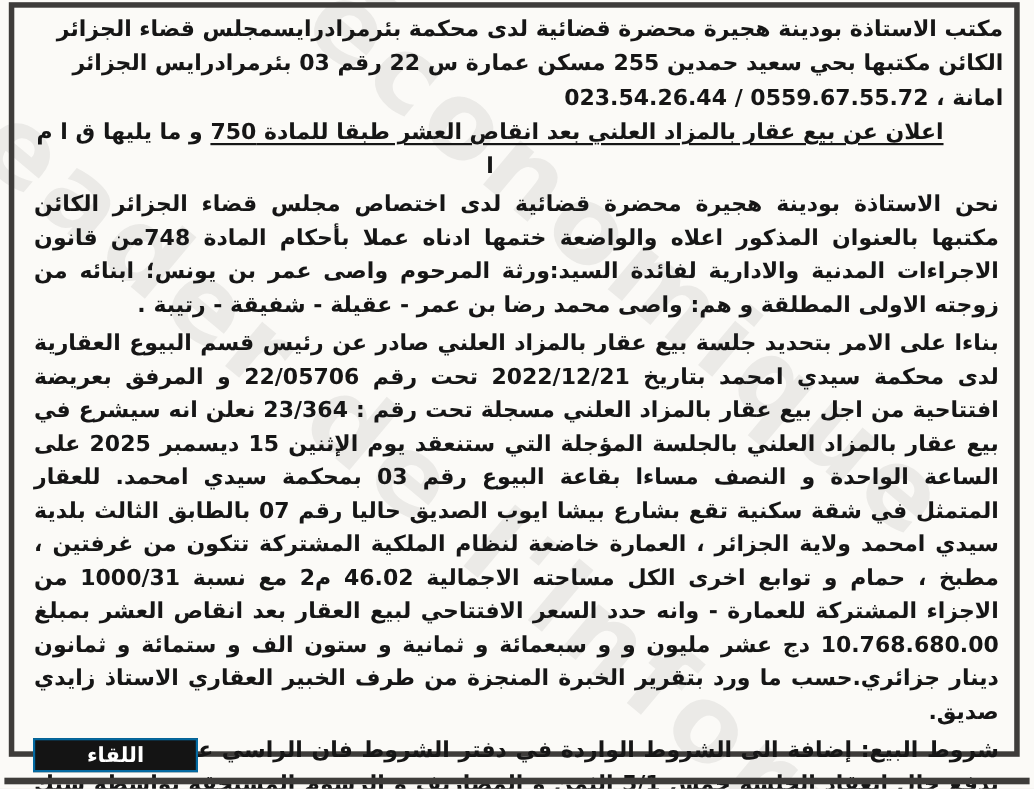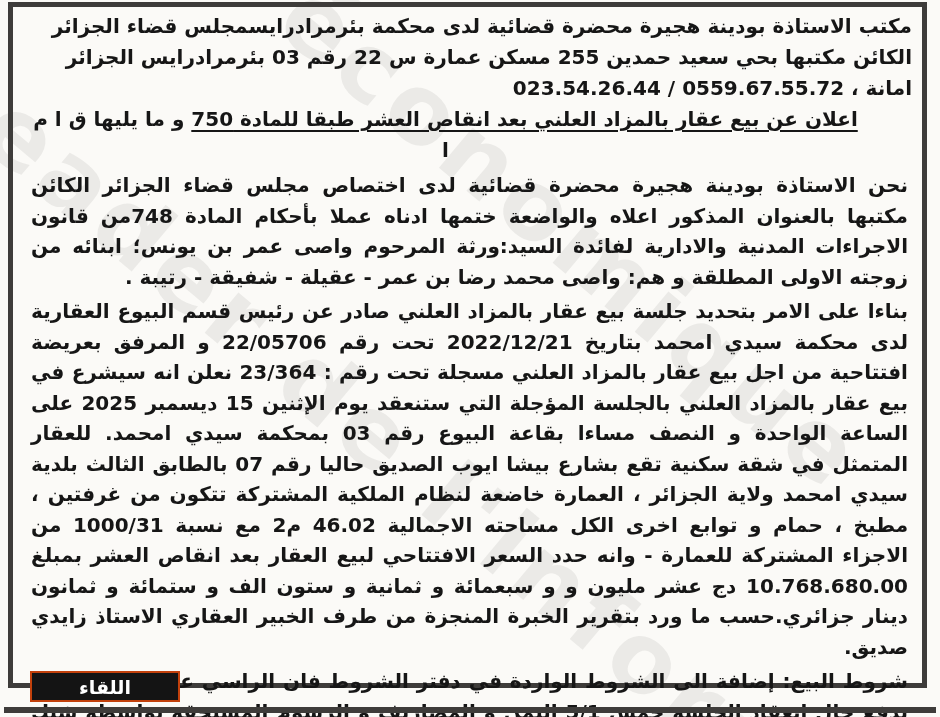--- a/index.html
+++ b/index.html
@@ -27,21 +27,21 @@
   .office{font-weight:bold;font-size:20px;line-height:31px;text-align:right;}
   .title-line{font-weight:bold;font-size:20px;line-height:31px;text-align:center;padding-right:48px;}
   .title-line .u{text-decoration:underline;text-underline-offset:4px;}
   .para{margin:4px;font-weight:bold;font-size:20px;line-height:30.5px;text-align:justify;text-justify:inter-word;}
   
   .badges{
     position:absolute;left:30px;top:671px;z-index:3;
     display:flex;direction:ltr;gap:10px;
   }
   .badge{
-    background:#141414;color:#ffffff;border:2px solid #c2410c;
+    background:#141414;color:#ffffff;border:2px solid #0369a1;
     height:27px;display:flex;align-items:center;justify-content:center;
     font-weight:bold;font-size:19px;box-sizing:content-box;
   }
   .badge-name{width:146px;}
   .badge-date{width:152px;letter-spacing:1px;}
   
   .bottom-bar{
     position:absolute;left:4px;top:707px;width:932px;height:6px;
     background:#3e3c3a;z-index:2;
   }

